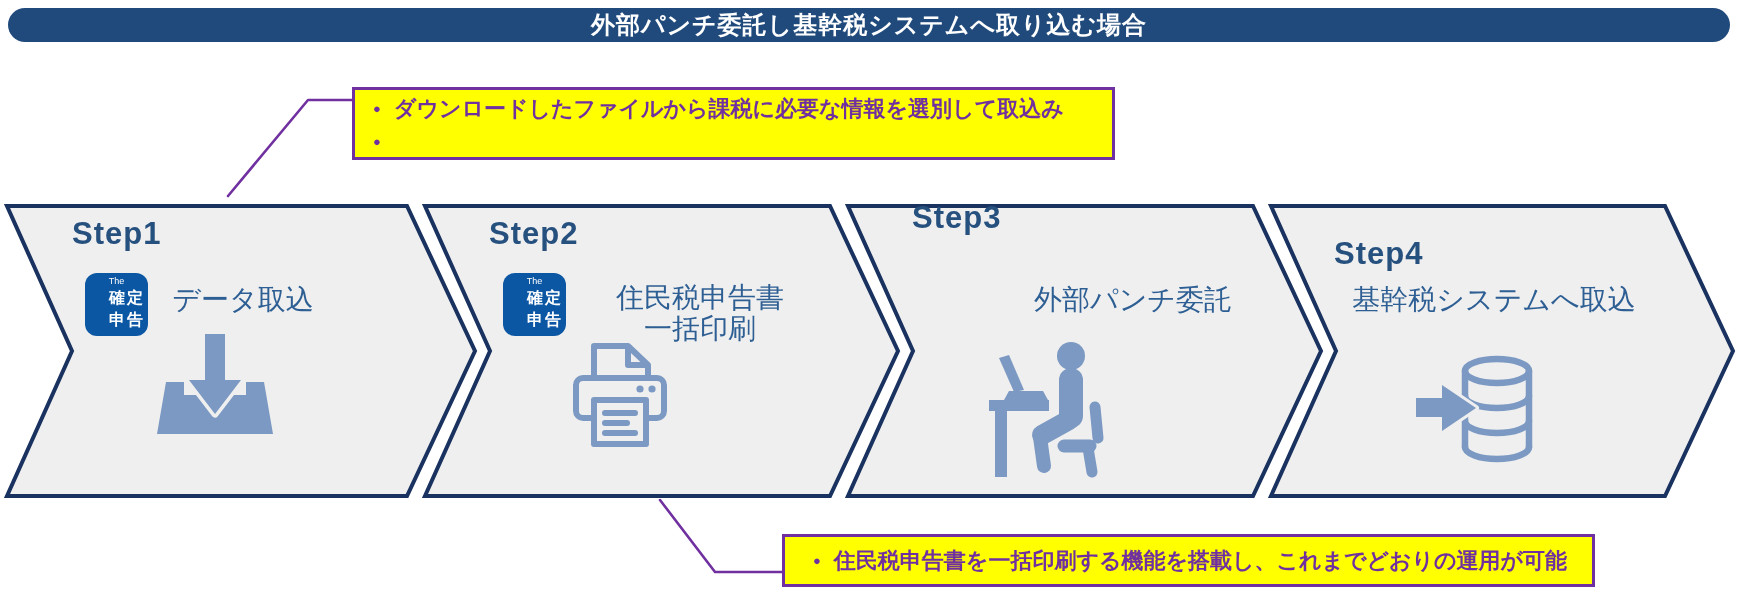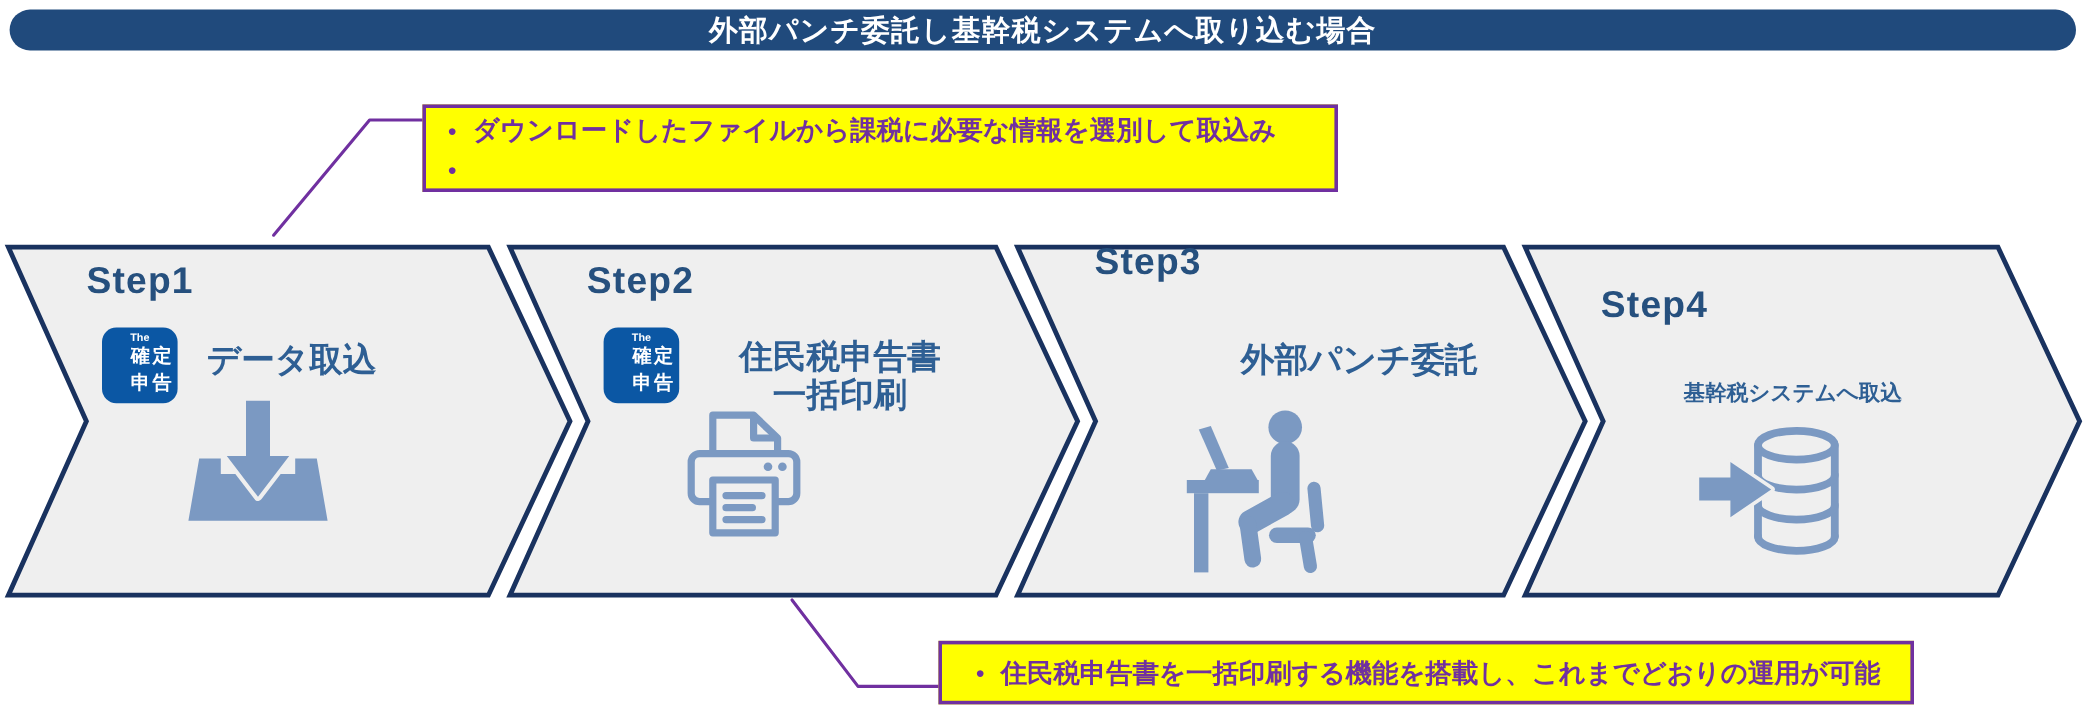--- a/index.html
+++ b/index.html
@@ -30,33 +30,33 @@
   .bullet-row{display:flex;align-items:center;gap:13px;line-height:33px;}
   .bullet-row .bul{font-size:13px;color:#7030a0;}
   .bullet-row .txt{font-size:22px;font-weight:bold;color:#7030a0;white-space:nowrap;}
   
   .step-label{
     position:absolute;font-size:31px;font-weight:bold;color:#26507e;letter-spacing:1px;
   }
   .lbl1{left:72px;top:216px;} .lbl2{left:489px;top:216px;}
   .lbl3{left:912px;top:200px;} .lbl4{left:1334px;top:216px;margin-top:20px;}
   .step-title{
-    position:absolute;font-size:28px;font-weight:bold;color:#2e5f94;
+    position:absolute;font-size:28px;font-weight:normal;color:#2e5f94;
     transform:translateX(-50%);white-space:nowrap;text-align:center;
   }
   .ttl1{left:243px;top:281px;}
   .ttl2{left:700px;top:269px;line-height:31px;margin-top:13px;}
   .ttl3{left:1085px;top:281px;margin-left:48px;}
-  .ttl4{left:1494px;top:281px;font-size:18px;margin-top:34px;}
+  .ttl4{left:1494px;top:281px;font-size:28px;}
   
   .badge{
     position:absolute;width:63px;height:63px;background:#0b57a4;border-radius:12px;
     color:#ffffff;text-align:center;box-sizing:border-box;
   }
-  .badge .the{display:block;font-size:9px;line-height:11px;padding-top:3px;font-weight:bold;}
+  .badge .the{display:block;font-size:9px;line-height:11px;padding-top:3px;font-weight:normal;}
   .badge .bl{display:block;font-size:16px;font-weight:bold;line-height:22px;letter-spacing:2px;margin-left:21px;}
   .badge1{left:85px;top:273px;} .badge2{left:503px;top:273px;}
   .icon-svg{position:absolute;}
 </style>
 </head>
 <body>
 
 <div class="canvas">
 
   <div class="title-bar">

